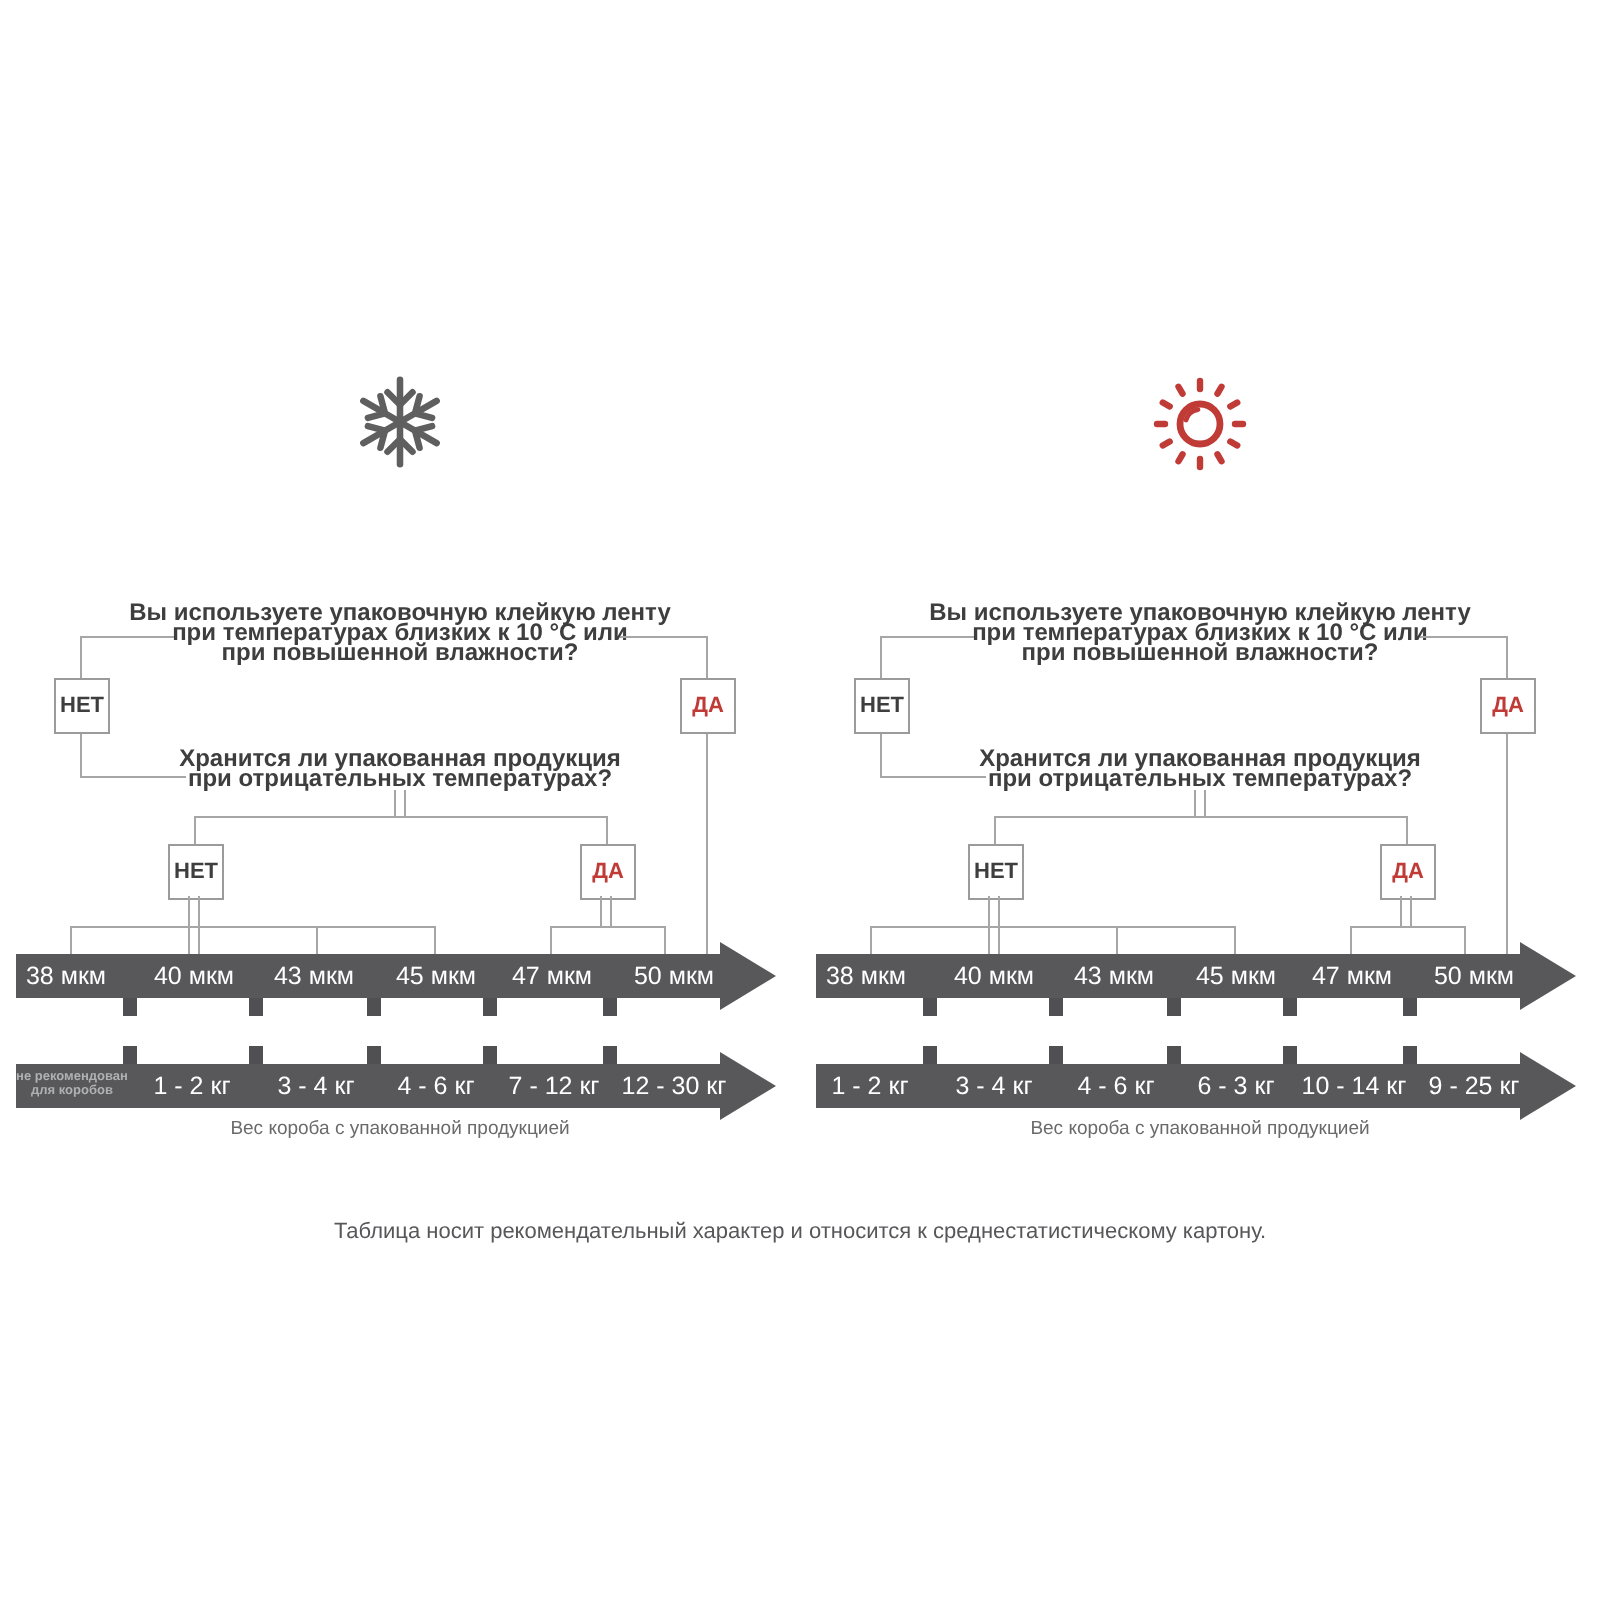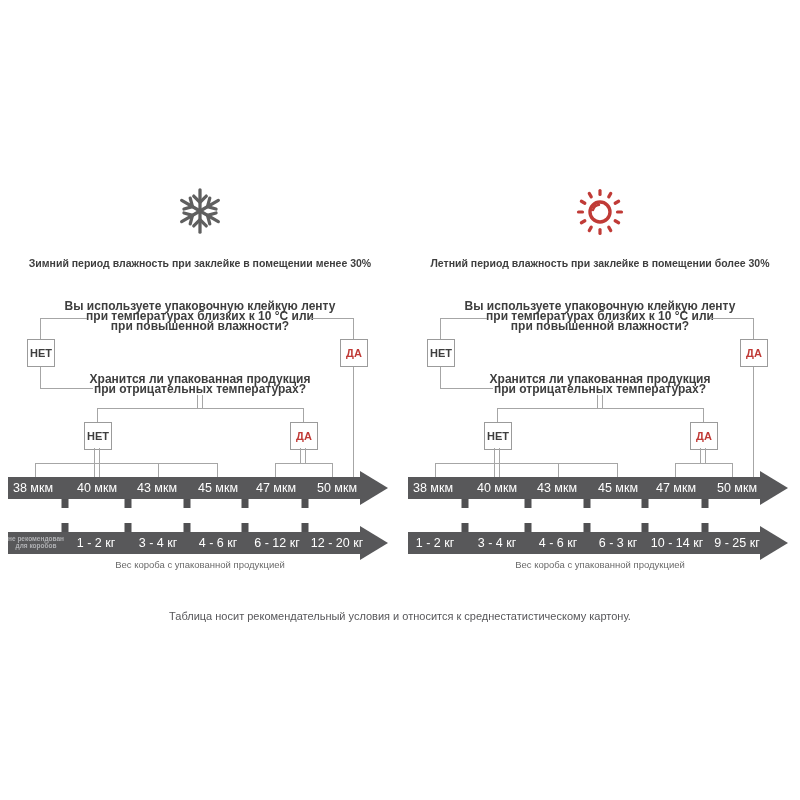--- a/index.html
+++ b/index.html
@@ -60,21 +60,20 @@
               <line x1="26" y1="4" x2="26" y2="26"></line>
               <path d="M19.5 10.5 L26 17 M32.5 10.5 L26 17"></path>
             </g>
           <g transform="rotate(300 26 26)">
               <line x1="26" y1="4" x2="26" y2="26"></line>
               <path d="M19.5 10.5 L26 17 M32.5 10.5 L26 17"></path>
             </g>
         </g>
       </svg>
     </div>
-    <div class="sub">Зимний период влажность при заклейке в помещении менее 30%</div>
 
     <div class="fc">
       <div class="q" style="top:1px">Вы используете упаковочную клейкую ленту</div>
       <div class="q" style="top:11px">при температурах близких к 10 °С или</div>
       <div class="q" style="top:21px">при повышенной влажности?</div>
 
       <i class="ln" style="left:40px;top:18px;width:47px;height:1px"></i>
       <i class="ln" style="left:40px;top:18px;width:1px;height:21px"></i>
       <i class="ln" style="left:40px;top:65px;width:1px;height:23px"></i>
       <i class="ln" style="left:40px;top:88px;width:53px;height:1px"></i>
@@ -129,22 +128,22 @@
 
       <div class="abody" style="top:232px"></div>
       <div class="ahead" style="top:226px"></div>
       <div class="note" style="left:36px;top:235px">
         <div>не рекомендован</div>
         <div>для коробов</div>
       </div>
       <span class="sl" style="left:96px;top:236px">1 - 2 кг</span>
       <span class="sl" style="left:158px;top:236px">3 - 4 кг</span>
       <span class="sl" style="left:218px;top:236px">4 - 6 кг</span>
-      <span class="sl" style="left:277px;top:236px">6 - 12 кг</span>
-      <span class="sl" style="left:337px;top:236px">12 - 20 кг</span>
+      <span class="sl" style="left:277px;top:236px">7 - 12 кг</span>
+      <span class="sl" style="left:337px;top:236px">12 - 30 кг</span>
 
       <div class="cap">Вес короба с упакованной продукцией</div>
     </div>
   </div>
 
   <div class="col" style="left:400px">
     <div class="iconw">
       <svg width="52" height="52" viewBox="0 0 52 52">
         <g stroke="#c03a36" stroke-width="3.2" stroke-linecap="round">
           <line x1="26" y1="4.5" x2="26" y2="8.5" transform="rotate(0 26 26)"></line>
@@ -157,21 +156,20 @@
           <line x1="26" y1="4.5" x2="26" y2="8.5" transform="rotate(210 26 26)"></line>
           <line x1="26" y1="4.5" x2="26" y2="8.5" transform="rotate(240 26 26)"></line>
           <line x1="26" y1="4.5" x2="26" y2="8.5" transform="rotate(270 26 26)"></line>
           <line x1="26" y1="4.5" x2="26" y2="8.5" transform="rotate(300 26 26)"></line>
           <line x1="26" y1="4.5" x2="26" y2="8.5" transform="rotate(330 26 26)"></line>
         </g>
         <circle cx="26" cy="26" r="10" fill="none" stroke="#c03a36" stroke-width="3.4"></circle>
         <path d="M19 24 A7.2 7.2 0 0 1 25 18.8" fill="none" stroke="#c03a36" stroke-width="2.4" stroke-linecap="round"></path>
       </svg>
     </div>
-    <div class="sub">Летний период влажность при заклейке в помещении более 30%</div>
 
     <div class="fc">
       <div class="q" style="top:1px">Вы используете упаковочную клейкую ленту</div>
       <div class="q" style="top:11px">при температурах близких к 10 °С или</div>
       <div class="q" style="top:21px">при повышенной влажности?</div>
 
       <i class="ln" style="left:40px;top:18px;width:47px;height:1px"></i>
       <i class="ln" style="left:40px;top:18px;width:1px;height:21px"></i>
       <i class="ln" style="left:40px;top:65px;width:1px;height:23px"></i>
       <i class="ln" style="left:40px;top:88px;width:53px;height:1px"></i>
@@ -231,16 +229,16 @@
       <span class="sl" style="left:158px;top:236px">4 - 6 кг</span>
       <span class="sl" style="left:218px;top:236px">6 - 3 кг</span>
       <span class="sl" style="left:277px;top:236px">10 - 14 кг</span>
       <span class="sl" style="left:337px;top:236px">9 - 25 кг</span>
 
       <div class="cap">Вес короба с упакованной продукцией</div>
     </div>
   </div>
 
   <div class="foot">
-    <div>Таблица носит рекомендательный условия и относится к среднестатистическому картону.</div>
+    <div>Таблица носит рекомендательный характер и относится к среднестатистическому картону.</div>
   </div>
 
 </div>
 
 </body></html>

